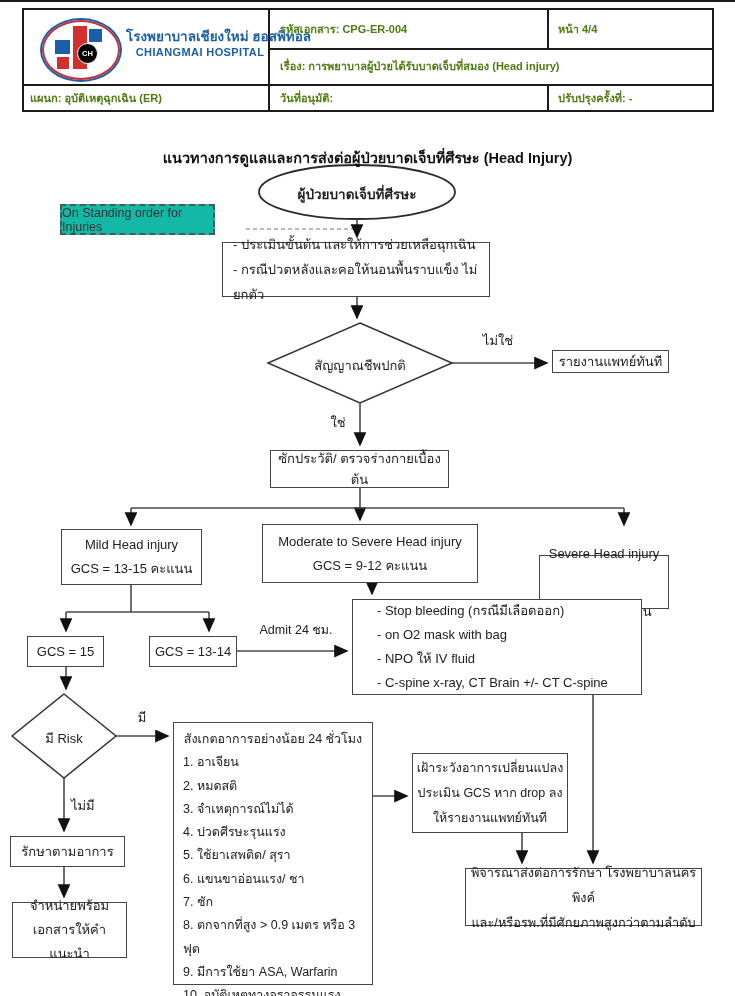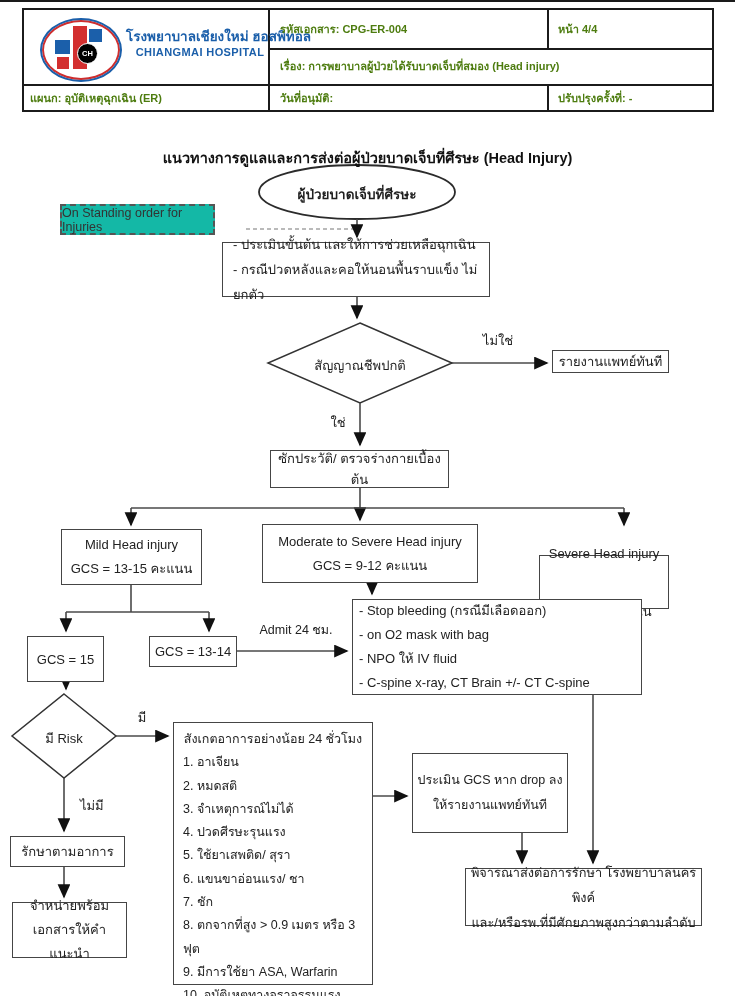--- a/index.html
+++ b/index.html
@@ -26,38 +26,38 @@
                  font-size:13.5px;font-weight:700;}
   #n-note{position:absolute;left:60px;top:204px;width:155px;height:31px;border:2px dashed #555;
           box-sizing:border-box;display:flex;align-items:center;justify-content:center;
           font-size:12.5px;color:#333;background:#14b8a6;}
   #n-initial{left:222px;top:242px;width:268px;height:55px;padding-left:10px;line-height:25px;}
   #n-report{left:552px;top:350px;width:117px;height:23px;}
   #n-history{left:270px;top:450px;width:179px;height:38px;}
   #n-mild{left:61px;top:529px;width:141px;height:56px;line-height:24px;}
   #n-moderate{left:262px;top:524px;width:216px;height:59px;line-height:24px;}
   #n-severe{left:539px;top:555px;width:130px;height:54px;line-height:23px;gap:35px;}
-  #n-gcs15{left:27px;top:636px;width:77px;height:46px;}
+  #n-gcs15{left:27px;top:636px;width:77px;height:31px;}
   #n-gcs1314{left:149px;top:636px;width:88px;height:31px;}
-  #n-treatment{left:352px;top:599px;width:290px;height:96px;padding-left:6px;line-height:24px;}
+  #n-treatment{left:352px;top:599px;width:290px;height:96px;padding-left:24px;line-height:24px;}
   #n-observe{left:173px;top:722px;width:200px;height:263px;justify-content:flex-start;
              padding-top:5px;font-size:12.5px;line-height:23.3px;}
   #n-observe .ob-title{text-align:center;}
   #n-observe .ob-item{padding-left:9px;}
   #n-monitor{left:412px;top:753px;width:156px;height:80px;font-size:12.5px;line-height:25px;}
   #n-final{left:465px;top:868px;width:237px;height:58px;line-height:25px;font-size:12.8px;}
   #n-sympt{left:10px;top:836px;width:115px;height:31px;}
   #n-discharge{left:12px;top:902px;width:115px;height:56px;line-height:24px;}
   #d-vitals-label{left:268px;top:355px;width:184px;}
   #d-risk-label{left:12px;top:728px;width:104px;}
   #l-no{left:468px;top:330px;width:60px;}
   #l-yes{left:318px;top:412px;width:40px;}
   #l-admit{left:245px;top:620px;width:102px;font-size:12.5px;}
   #l-has{left:129px;top:707px;width:26px;}
-  #l-none{left:80px;top:795px;width:42px;text-align:left;}
+  #l-none{left:71px;top:795px;width:42px;text-align:left;}
   svg.overlay{position:absolute;left:0;top:0;pointer-events:none;}
   #topline{position:absolute;left:0;top:0;width:735px;height:2px;background:#1a1a1a;}
 </style>
 </head>
 <body>
 
 <div id="page">
   <div id="topline"></div>
 
   <div>
@@ -206,20 +206,21 @@
     <span class="ob-item">4. ปวดศีรษะรุนแรง</span>
     <span class="ob-item">5. ใช้ยาเสพติด/ สุรา</span>
     <span class="ob-item">6. แขนขาอ่อนแรง/ ชา</span>
     <span class="ob-item">7. ชัก</span>
     <span class="ob-item">8. ตกจากที่สูง &gt; 0.9 เมตร หรือ 3 ฟุต</span>
     <span class="ob-item">9. มีการใช้ยา ASA, Warfarin</span>
     <span class="ob-item">10. อุบัติเหตุทางจราจรรุนแรง</span>
   </div>
 
   <div id="n-monitor" class="nb ctr">
+    <span>เฝ้าระวังอาการเปลี่ยนแปลง</span>
     <span>ประเมิน GCS หาก drop ลง</span>
     <span>ให้รายงานแพทย์ทันที</span>
   </div>
 
   <div id="n-final" class="nb ctr">
     <span>พิจารณาส่งต่อการรักษา โรงพยาบาลนครพิงค์</span>
     <span>และ/หรือรพ.ที่มีศักยภาพสูงกว่าตามลำดับ</span>
   </div>
 
   <div id="n-sympt" class="nb ctr">

